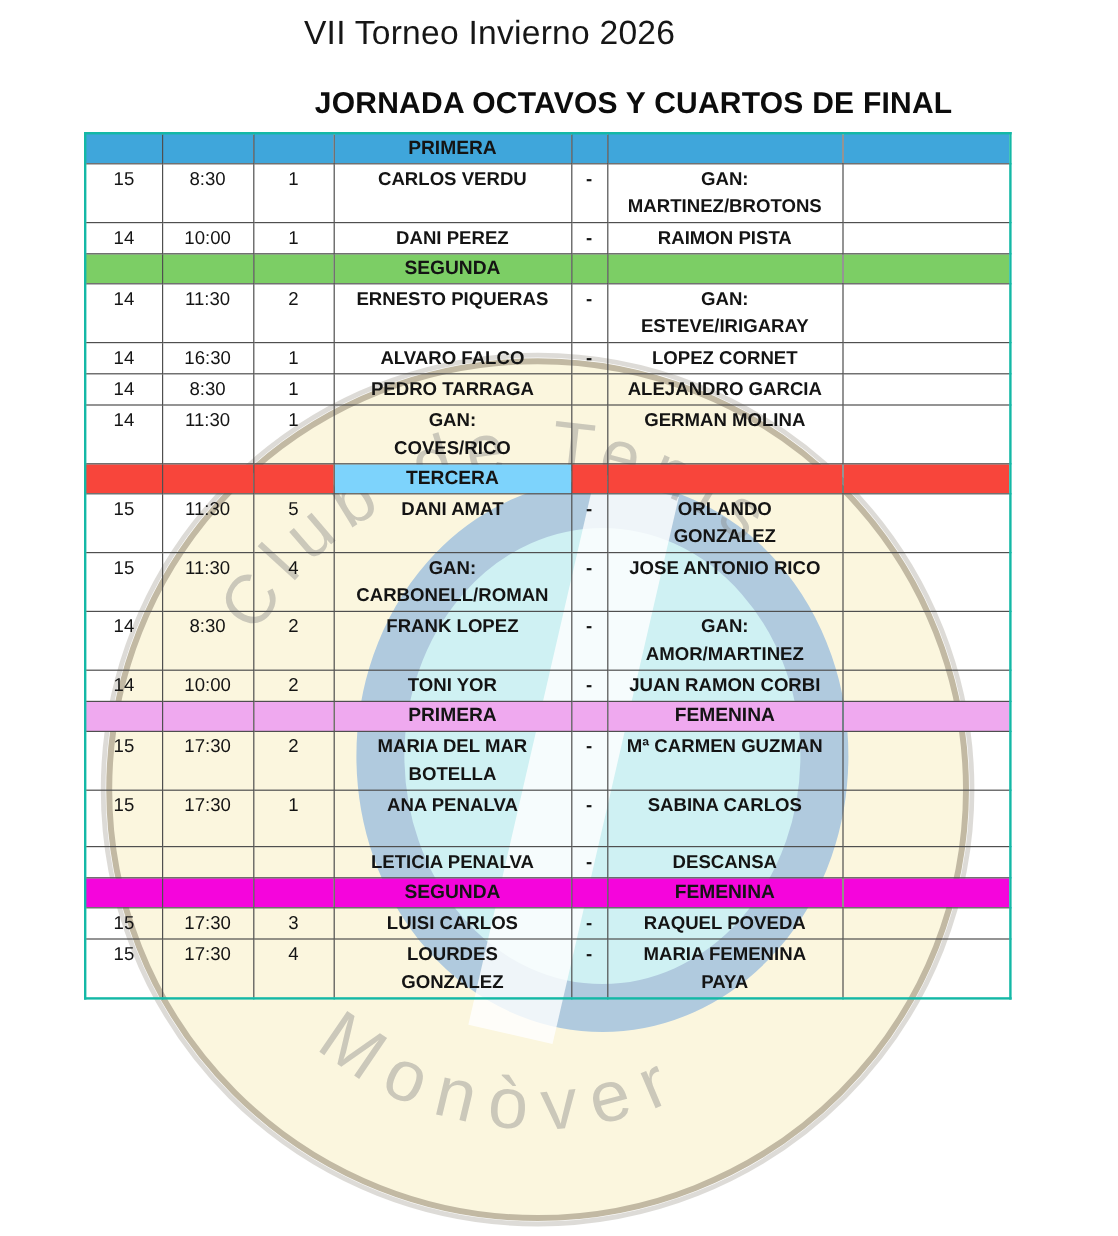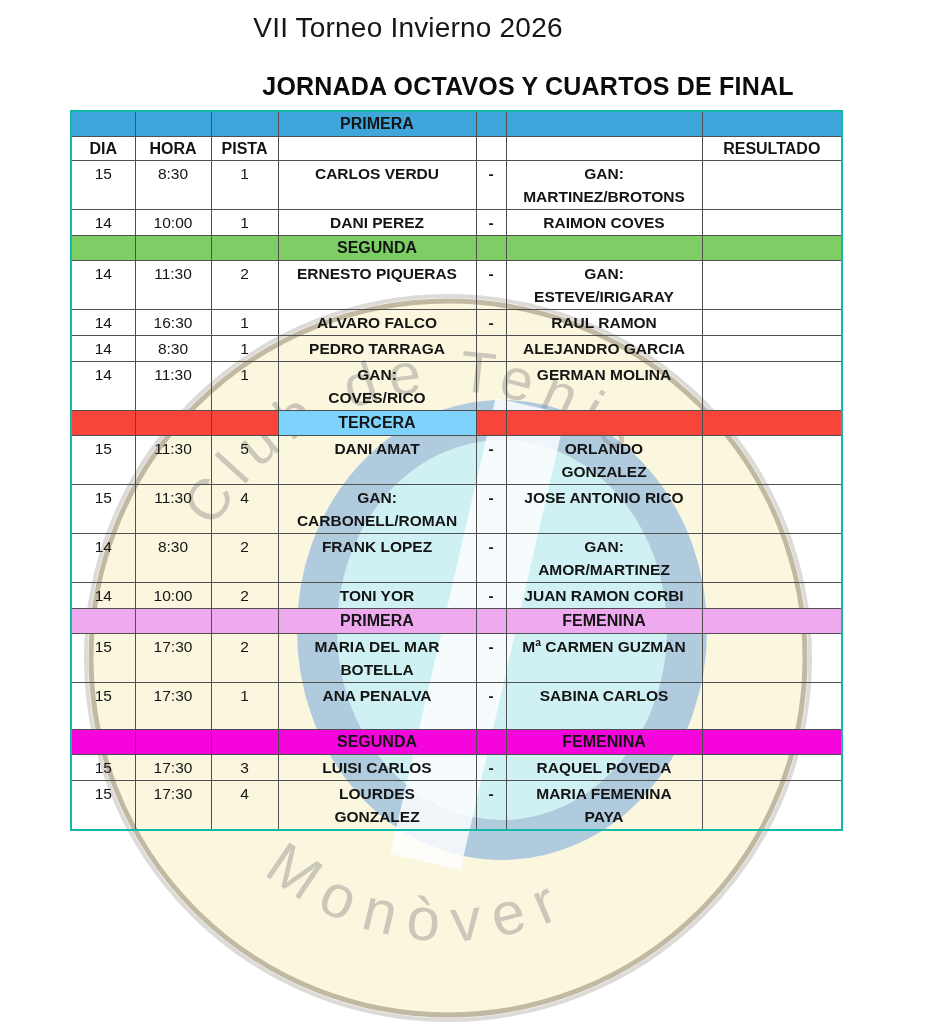--- a/index.html
+++ b/index.html
@@ -67,46 +67,37 @@
   <tbody>
       <tr class="sec">
         <td style="background: rgb(63, 166, 219);"></td>
         <td style="background: rgb(63, 166, 219);"></td>
         <td style="background: rgb(63, 166, 219);"></td>
         <td style="background: rgb(63, 166, 219);">PRIMERA</td>
         <td style="background: rgb(63, 166, 219);"></td>
         <td style="background: rgb(63, 166, 219);"></td>
         <td style="background: rgb(63, 166, 219);"></td>
       </tr>
-      <tr class="cols">
-        <td>DIA</td>
-        <td>HORA</td>
-        <td>PISTA</td>
-        <td></td>
-        <td></td>
-        <td></td>
-        <td>RESULTADO</td>
-      </tr>
       <tr>
         <td>15</td>
         <td>8:30</td>
         <td>1</td>
         <td class="name">CARLOS VERDU</td>
         <td class="b">-</td>
         <td class="name">GAN:
 MARTINEZ/BROTONS</td>
         <td></td>
       </tr>
       <tr>
         <td>14</td>
         <td>10:00</td>
         <td>1</td>
         <td class="name">DANI PEREZ</td>
         <td class="b">-</td>
-        <td class="name">RAIMON COVES</td>
+        <td class="name">RAIMON PISTA</td>
         <td></td>
       </tr>
       <tr class="sec">
         <td style="background: rgb(124, 206, 101);"></td>
         <td style="background: rgb(124, 206, 101);"></td>
         <td style="background: rgb(124, 206, 101);"></td>
         <td style="background: rgb(124, 206, 101);">SEGUNDA</td>
         <td style="background: rgb(124, 206, 101);"></td>
         <td style="background: rgb(124, 206, 101);"></td>
         <td style="background: rgb(124, 206, 101);"></td>
@@ -120,21 +111,21 @@
         <td class="name">GAN:
 ESTEVE/IRIGARAY</td>
         <td></td>
       </tr>
       <tr>
         <td>14</td>
         <td>16:30</td>
         <td>1</td>
         <td class="name">ALVARO FALCO</td>
         <td class="b">-</td>
-        <td class="name">RAUL RAMON</td>
+        <td class="name">LOPEZ CORNET</td>
         <td></td>
       </tr>
       <tr>
         <td>14</td>
         <td>8:30</td>
         <td>1</td>
         <td class="name">PEDRO TARRAGA</td>
         <td class="b"></td>
         <td class="name">ALEJANDRO GARCIA</td>
         <td></td>
@@ -218,20 +209,29 @@
       </tr>
       <tr class="tall">
         <td>15</td>
         <td>17:30</td>
         <td>1</td>
         <td class="name">ANA PENALVA</td>
         <td class="b">-</td>
         <td class="name">SABINA CARLOS</td>
         <td></td>
       </tr>
+      <tr>
+        <td></td>
+        <td></td>
+        <td></td>
+        <td class="name">LETICIA PENALVA</td>
+        <td class="b">-</td>
+        <td class="name b">DESCANSA</td>
+        <td></td>
+      </tr>
       <tr class="sec">
         <td style="background: rgb(245, 5, 220);"></td>
         <td style="background: rgb(245, 5, 220);"></td>
         <td style="background: rgb(245, 5, 220);"></td>
         <td style="background: rgb(245, 5, 220);">SEGUNDA</td>
         <td style="background: rgb(245, 5, 220);"></td>
         <td style="background: rgb(245, 5, 220);">FEMENINA</td>
         <td style="background: rgb(245, 5, 220);"></td>
       </tr>
       <tr>

